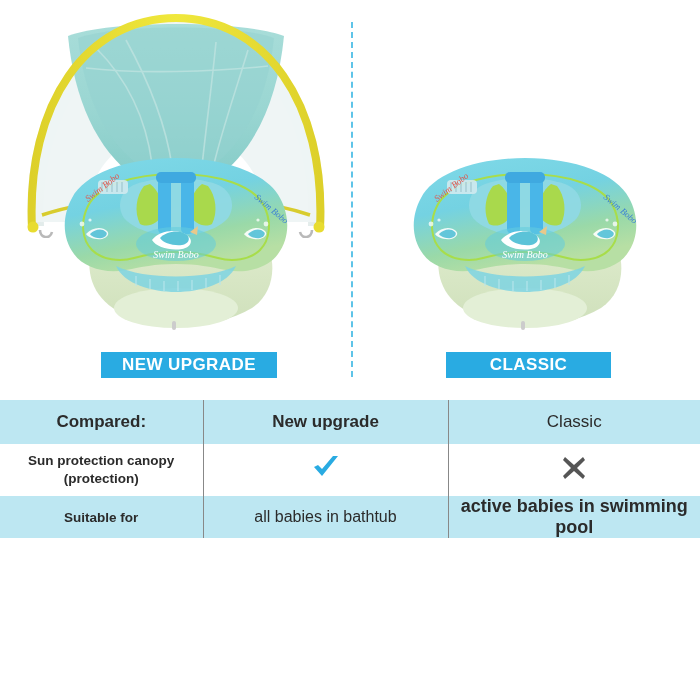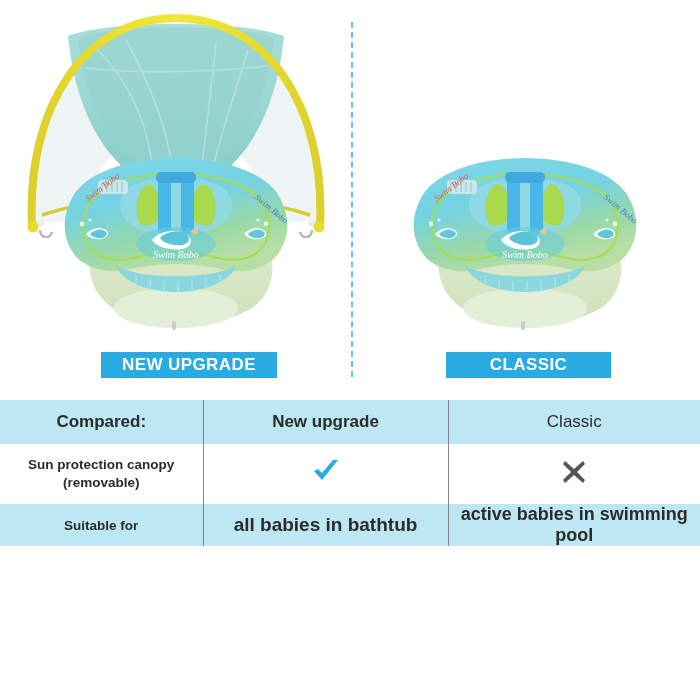--- a/index.html
+++ b/index.html
@@ -68,28 +68,28 @@
     vertical-align:middle;
     color:#2b2b2b;
   }
   .table td.sep-l{border-left:1px solid #888888;}
 
   .hdr-row td{height:44px;margin-left:12px;}
   .hdr-compared{font-size:17px;font-weight:bold;color:#1d1d1d;}
   .hdr-new{font-size:17px;font-weight:bold;color:#1d1d1d;}
   .hdr-classic{font-size:17px;font-weight:normal;color:#4a4a4a;}
 
-  .body-row td{height:60px;}
+  .body-row td{height:52px;}
   .feature-label{
     font-size:13.5px;font-weight:bold;color:#1d1d1d;
     line-height:1.35;padding:0 6px;
   }
   .last-row td{height:38px;}
   .last-label{font-size:13.5px;font-weight:bold;color:#1d1d1d;margin-top:15px;}
-  .val-blue{font-size:19px;color:#29ABE2;font-weight:bold;}
+  .val-blue{font-size:16px;color:#29ABE2;}
   .val-dark{font-size:18px;font-weight:bold;color:#1d1d1d;}
 
   .mark{display:inline-block;line-height:1;}
   .tick svg{display:block;}
   .cross svg{display:block;}
 </style>
 </head>
 <body>
 
 <div class="showcase">
@@ -380,21 +380,21 @@
 
     <tr class="band hdr-row">
       <td class="hdr-compared">Compared:</td>
       <td class="hdr-new sep-l">New upgrade</td>
       <td class="hdr-classic sep-l">Classic</td>
     </tr>
 
     <tr class="plain body-row">
       <td class="feature-label">
         <div>Sun protection canopy</div>
-        <div>(removable)</div>
+        <div>(protection)</div>
       </td>
       <td class="sep-l">
         <span class="mark tick">
           <svg width="30" height="28" viewBox="0 0 30 28" xmlns="http://www.w3.org/2000/svg">
             <path d="M3 13 L11 22 L27 2 L22 2 L11 15 L7 11 Z" fill="#29ABE2"></path>
           </svg>
         </span>
       </td>
       <td class="sep-l">
         <span class="mark cross">

